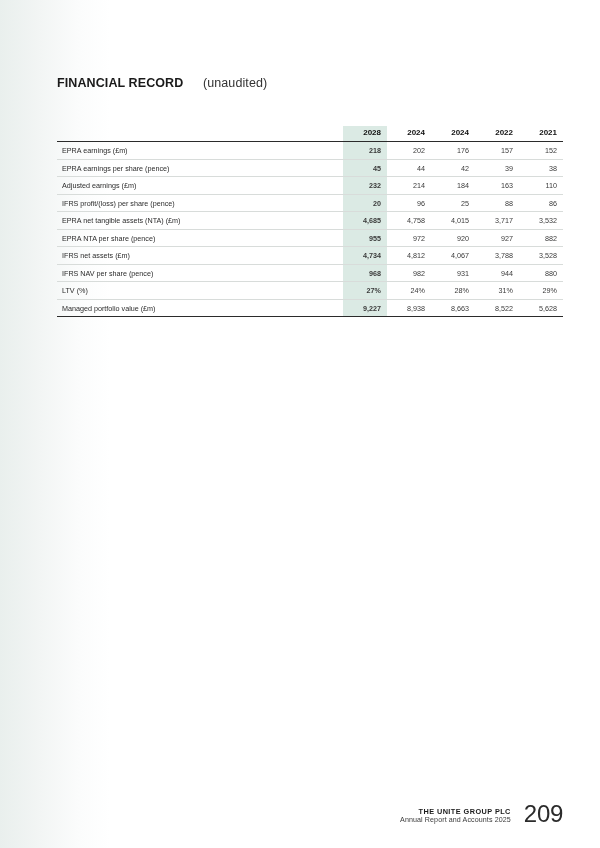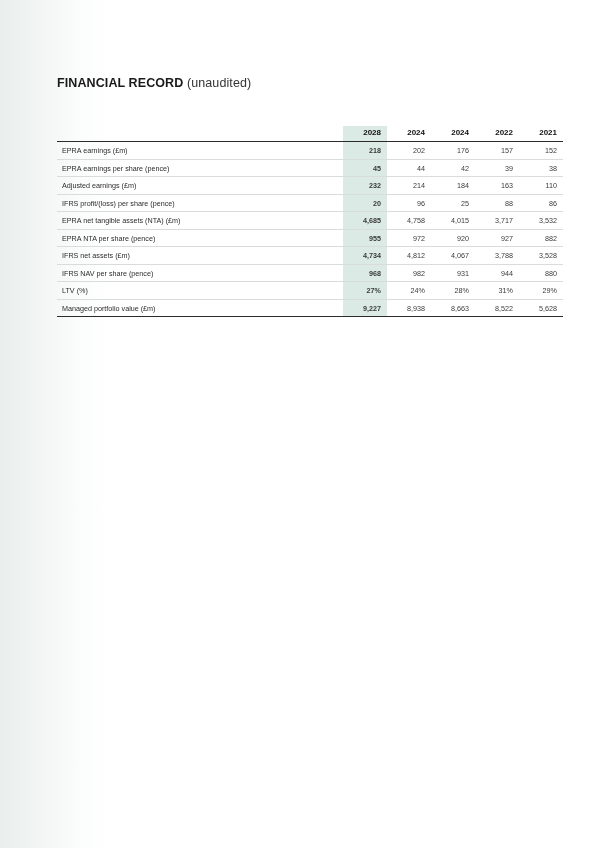--- a/index.html
+++ b/index.html
@@ -36,20 +36,21 @@
     color: #1a1a1a;
     letter-spacing: 0.1px;
     white-space: nowrap;
   }
   .page-title .strong {
     font-weight: bold;
   }
   .page-title .light {
     font-weight: normal;
     color: #333333;
+    margin-left: 16px;
   }
 
   .table-wrap {
     position: absolute;
     left: 57px;
     top: 126px;
     width: 506px;
   }
   table.financial {
     border-collapse: collapse;
@@ -239,14 +240,21 @@
             <td class="hl">9,227</td>
             <td>8,938</td>
             <td>8,663</td>
             <td>8,522</td>
             <td>5,628</td>
           </tr>
         </tbody>
     </table>
   </div>
 
+  <div class="footer">
+    <div class="footer-text">
+      <div class="footer-company">THE UNITE GROUP PLC</div>
+      <div class="footer-report">Annual Report and Accounts 2025</div>
+    </div>
+    <div class="page-number">209</div>
+  </div>
 
 </div>
 
 </body></html>

